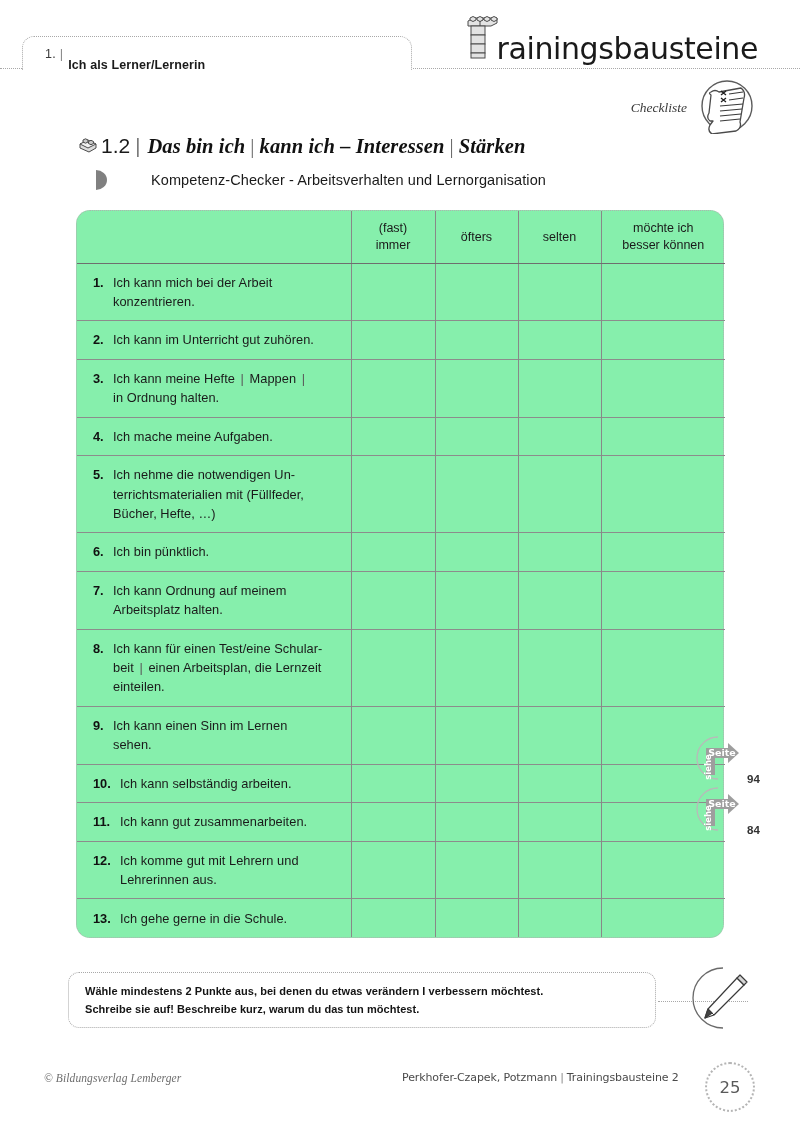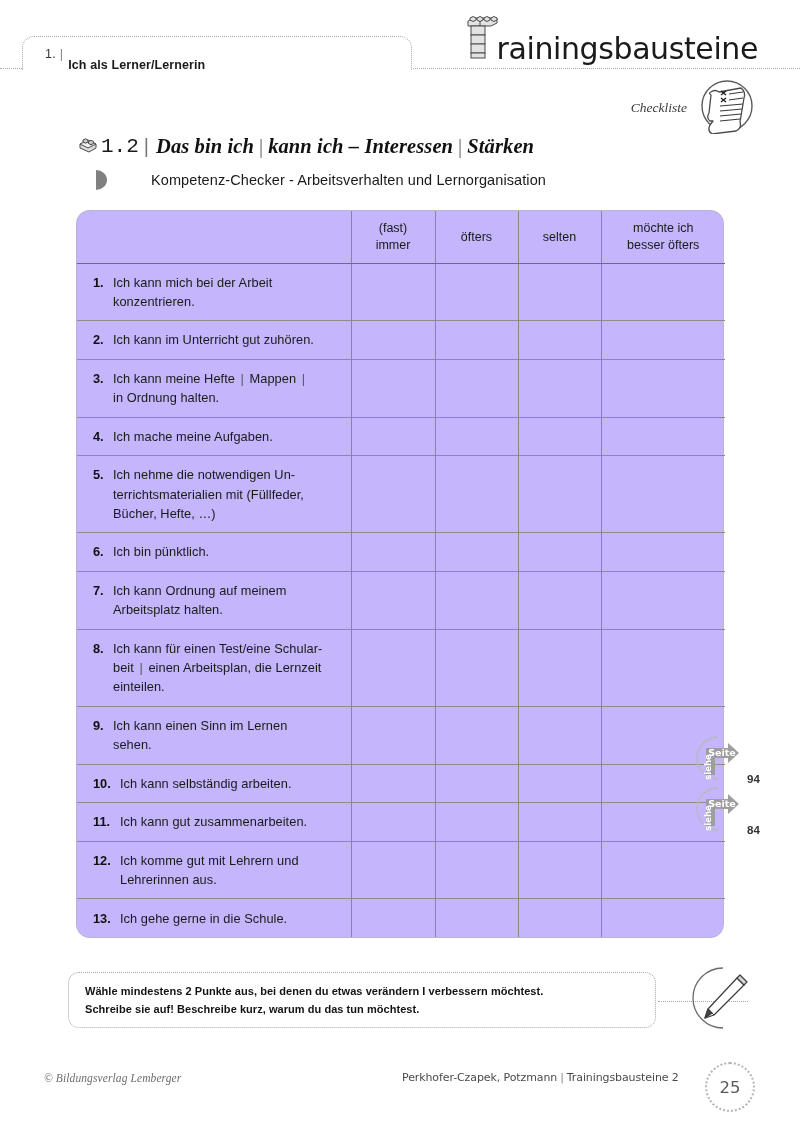--- a/index.html
+++ b/index.html
@@ -94,21 +94,21 @@
   .sec-head {
     position: absolute;
     left: 78px; top: 134px;
     display: flex;
     align-items: center;
   }
   .sec-brick { margin-right: 3px; margin-top: 2px; }
   .sec-num {
     font-size: 21px;
     color: #1a1a1a;
-    font-family: Liberation Mono, monospace;
+    font-family: Liberation Sans, sans-serif;
   }
   .sec-bar {
     color: #777;
     margin: 0 7px 0 5px;
     font-size: 20px;
     font-weight: 300;
   }
   .sec-title {
     font-family: "Liberation Serif", serif;
     font-style: italic;
@@ -143,21 +143,21 @@
     letter-spacing: .1px;
   }
 
   
   .table-wrap {
     position: absolute;
     left: 76px; top: 210px;
     width: 648px; height: 728px;
     border: 1.5px dotted #b0b0b0;
     border-radius: 14px;
-    background: #c4b5fd;
+    background: #86efac;
   }
   table.cc {
     width: 100%;
     height: 100%;
     border-collapse: collapse;
     table-layout: fixed;
   }
   table.cc th, table.cc td {
     vertical-align: middle;
     padding: 0;
@@ -406,21 +406,21 @@
           <div>immer</div>
         </th>
         <th class="hcol">
           <div>öfters</div>
         </th>
         <th class="hcol">
           <div>selten</div>
         </th>
         <th class="hcol">
           <div>möchte ich</div>
-          <div>besser öfters</div>
+          <div>besser können</div>
         </th>
       </tr>
     </thead>
     <tbody id="table-body">
         <tr>
           <td class="item">
             <div class="item-row">
               <span class="item-num">1.</span>
               <span class="item-text">Ich kann mich bei der Arbeit<br>konzentrieren.</span>
             </div>

